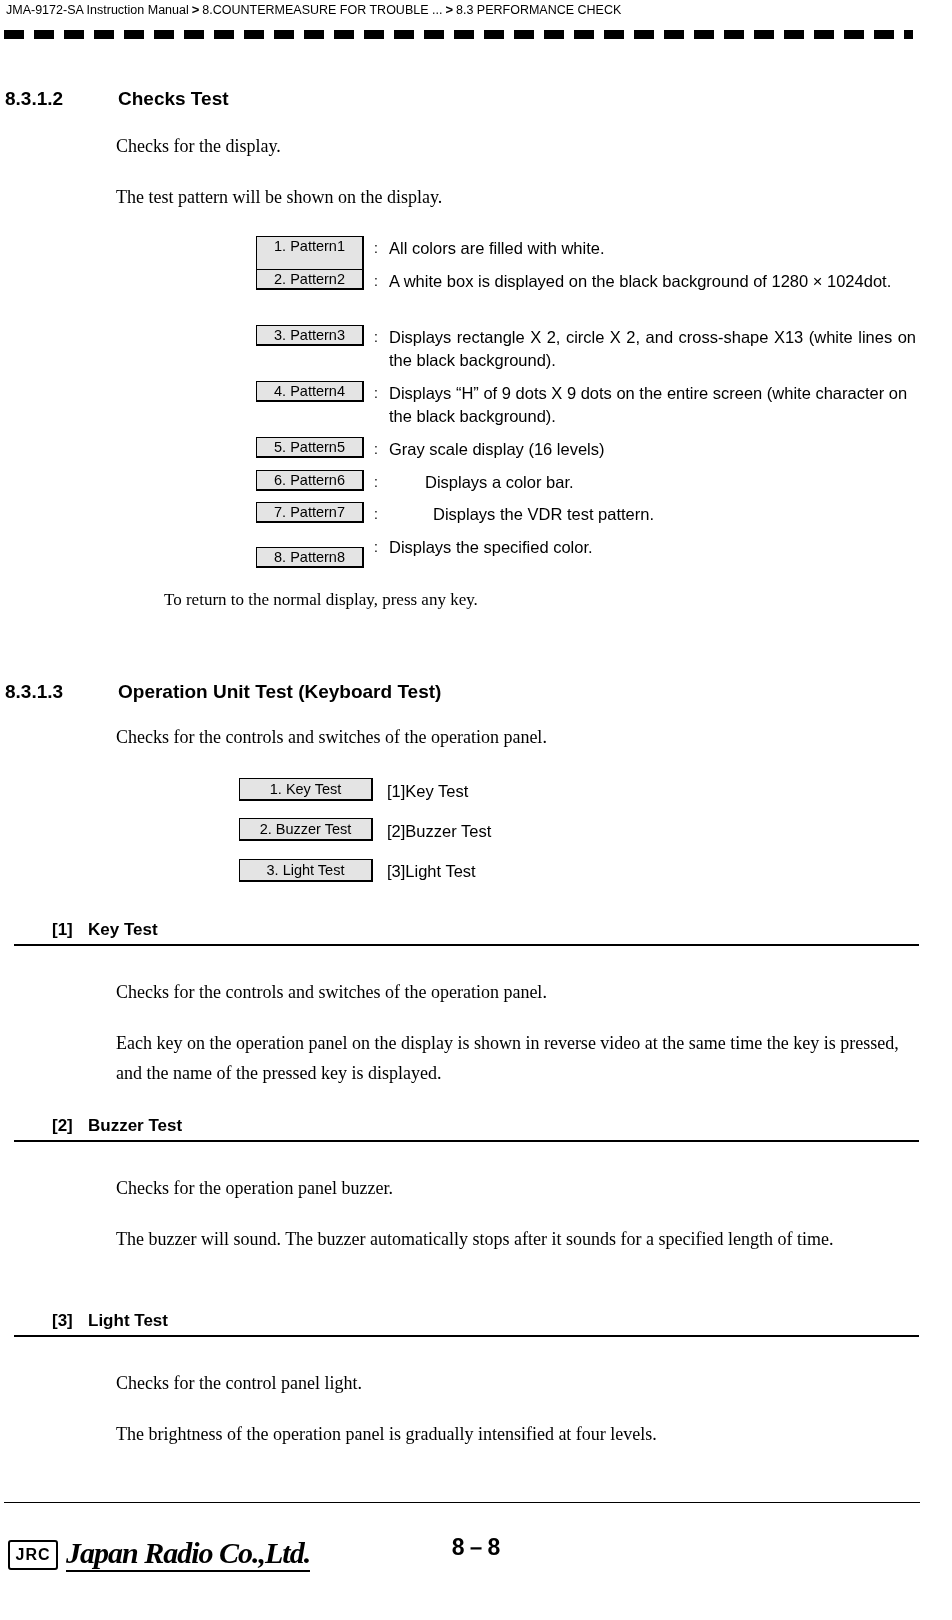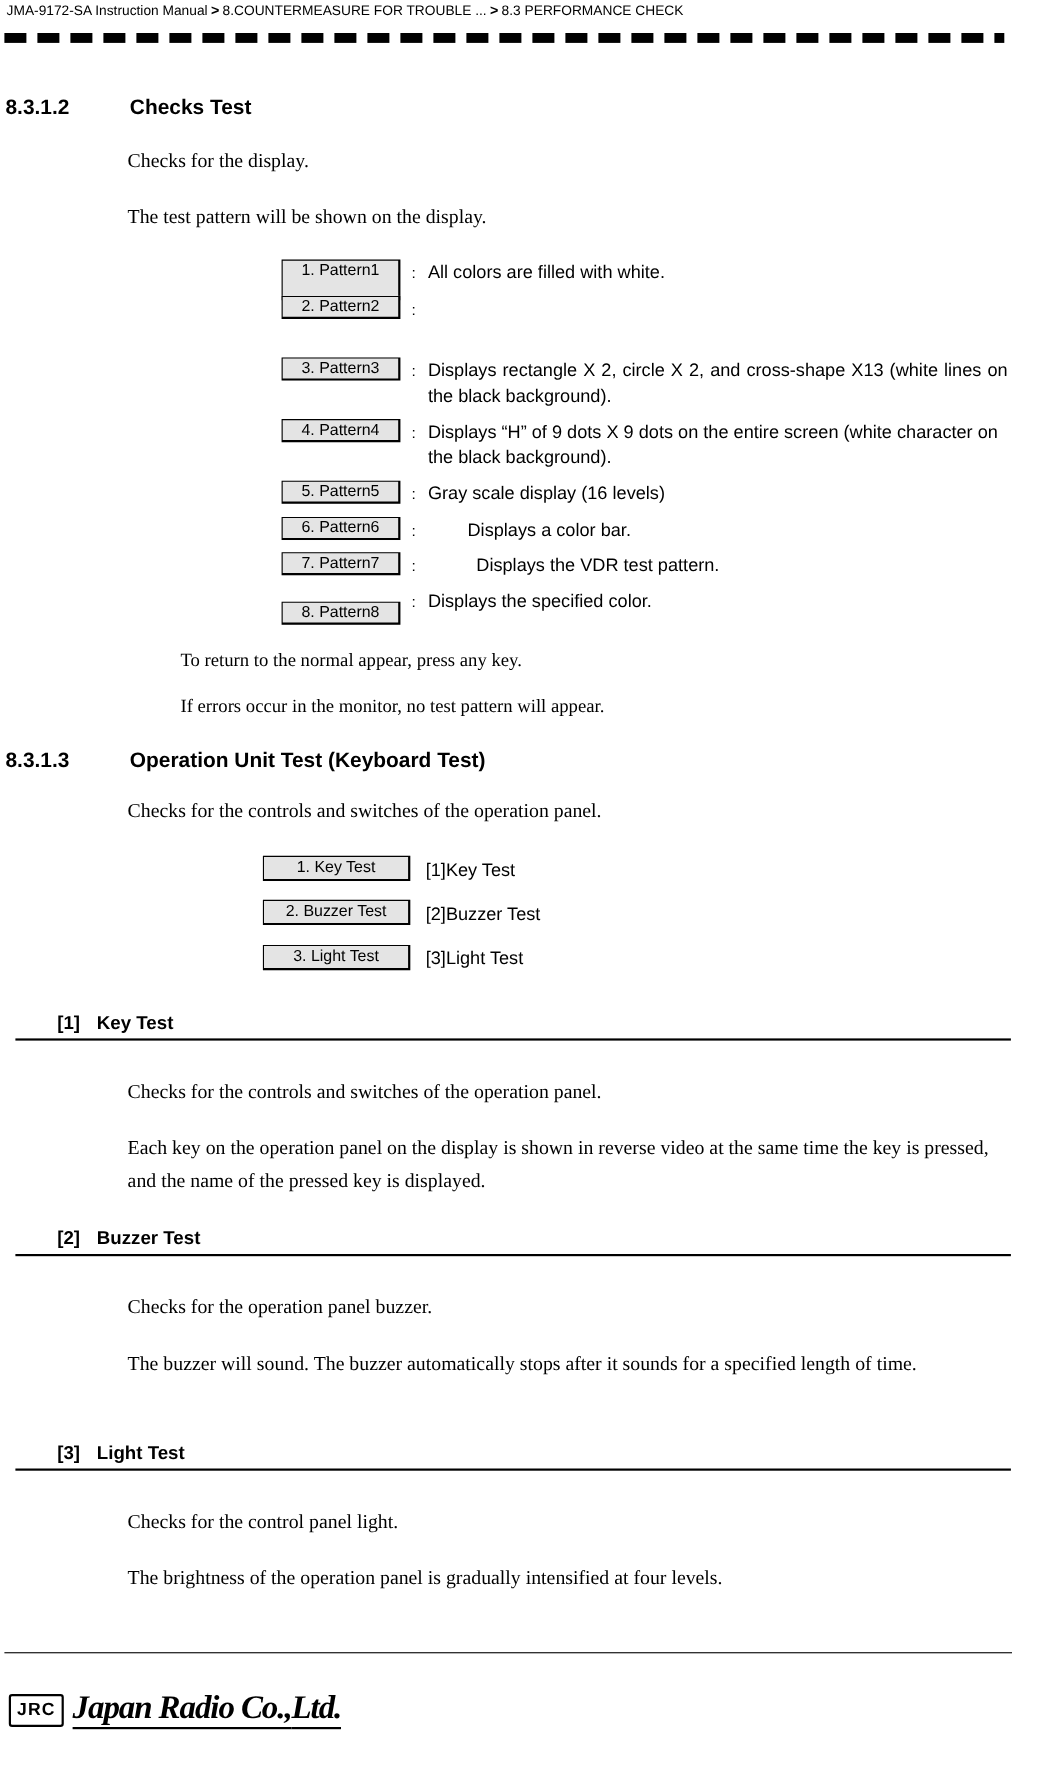--- a/index.html
+++ b/index.html
@@ -261,20 +261,21 @@
   <div class="chip" style="left:256px; top:236px; width:108px; height:37px; line-height:19px;">
       <span class="chiptxt">1. Pattern1</span>
     </div>
   <div class="colon" style="left:374px; top:240px">:</div>
   <div class="desc" style="left:389px; top:237px; width:525px;">All colors are filled with white.</div>
 
   <div class="chip" style="left:256px; top:269px; width:108px; height:21px; line-height:19px;">
       <span class="chiptxt">2. Pattern2</span>
     </div>
   <div class="colon" style="left:374px; top:273px">:</div>
+  <div class="desc justify" style="left:389px; top:270px; width:527px;">A white box is displayed on the black background of 1280 × 1024dot.</div>
 
   <div class="chip" style="left:256px; top:325px; width:108px; height:21px; line-height:19px;">
       <span class="chiptxt">3. Pattern3</span>
     </div>
   <div class="colon" style="left:374px; top:329px">:</div>
   <div class="desc justify" style="left:389px; top:326px; width:527px;">Displays rectangle X 2, circle X 2, and cross-shape X13 (white lines on the black background).</div>
 
   <div class="chip" style="left:256px; top:381px; width:108px; height:21px; line-height:19px;">
       <span class="chiptxt">4. Pattern4</span>
     </div>
@@ -298,22 +299,21 @@
     </div>
   <div class="colon" style="left:374px; top:506px">:</div>
   <div class="desc" style="left:389px; top:503px; width:525px;margin-left:44px;">Displays the VDR test pattern.</div>
 
   <div class="chip" style="left:256px; top:535px; width:108px; height:21px; line-height:19px;margin-top:12px;">
       <span class="chiptxt">8. Pattern8</span>
     </div>
   <div class="colon" style="left:374px; top:539px">:</div>
   <div class="desc" style="left:389px; top:536px; width:525px;">Displays the specified color.</div>
 
-  <div class="para-small" style="left:164px; top:588px">To return to the normal appear, press any key.</div>
-  <div class="para-small" style="left:164px; top:630px">If errors occur in the monitor, no test pattern will appear.</div>
+  <div class="para-small" style="left:164px; top:588px">To return to the normal display, press any key.</div>
 
   <div class="sec-head sec-num" style="top:681px">8.3.1.3</div>
   <div class="sec-head sec-title" style="top:681px">Operation Unit Test  (Keyboard Test)</div>
 
   <div class="para" style="left:116px; top:722px">Checks for the controls and switches of the operation panel.</div>
 
   <div class="chip" style="left:239px; top:778px; width:134px; height:23px; line-height:21px;">
       <span class="chiptxt">1. Key Test</span>
     </div>
   <div class="keylist-label" style="left:387px; top:782px">[1]Key Test</div>
@@ -339,14 +339,15 @@
   <div class="para" style="left:116px; top:1224px; width:750px;">The buzzer will sound. The buzzer automatically stops after it sounds for a specified length of time.</div>
 
   <div class="subhead" style="left:52px; top:1311px"><span class="bnum">[3]</span><span>Light Test</span></div>
   <div class="hrule" style="top:1335px"></div>
   <div class="para" style="left:116px; top:1368px">Checks for the control panel light.</div>
   <div class="para" style="left:116px; top:1419px; width:788px;">The brightness of the operation panel is gradually intensified at four levels.</div>
 
   <div class="footer-rule"></div>
   <div class="jrc-logo">JRC</div>
   <div class="jrc-word"><span class="under">Japan Radio Co.,</span><span class="under">Ltd.</span></div>
+  <div class="page-num">8－8</div>
 
 </div>
 
 </body></html>

